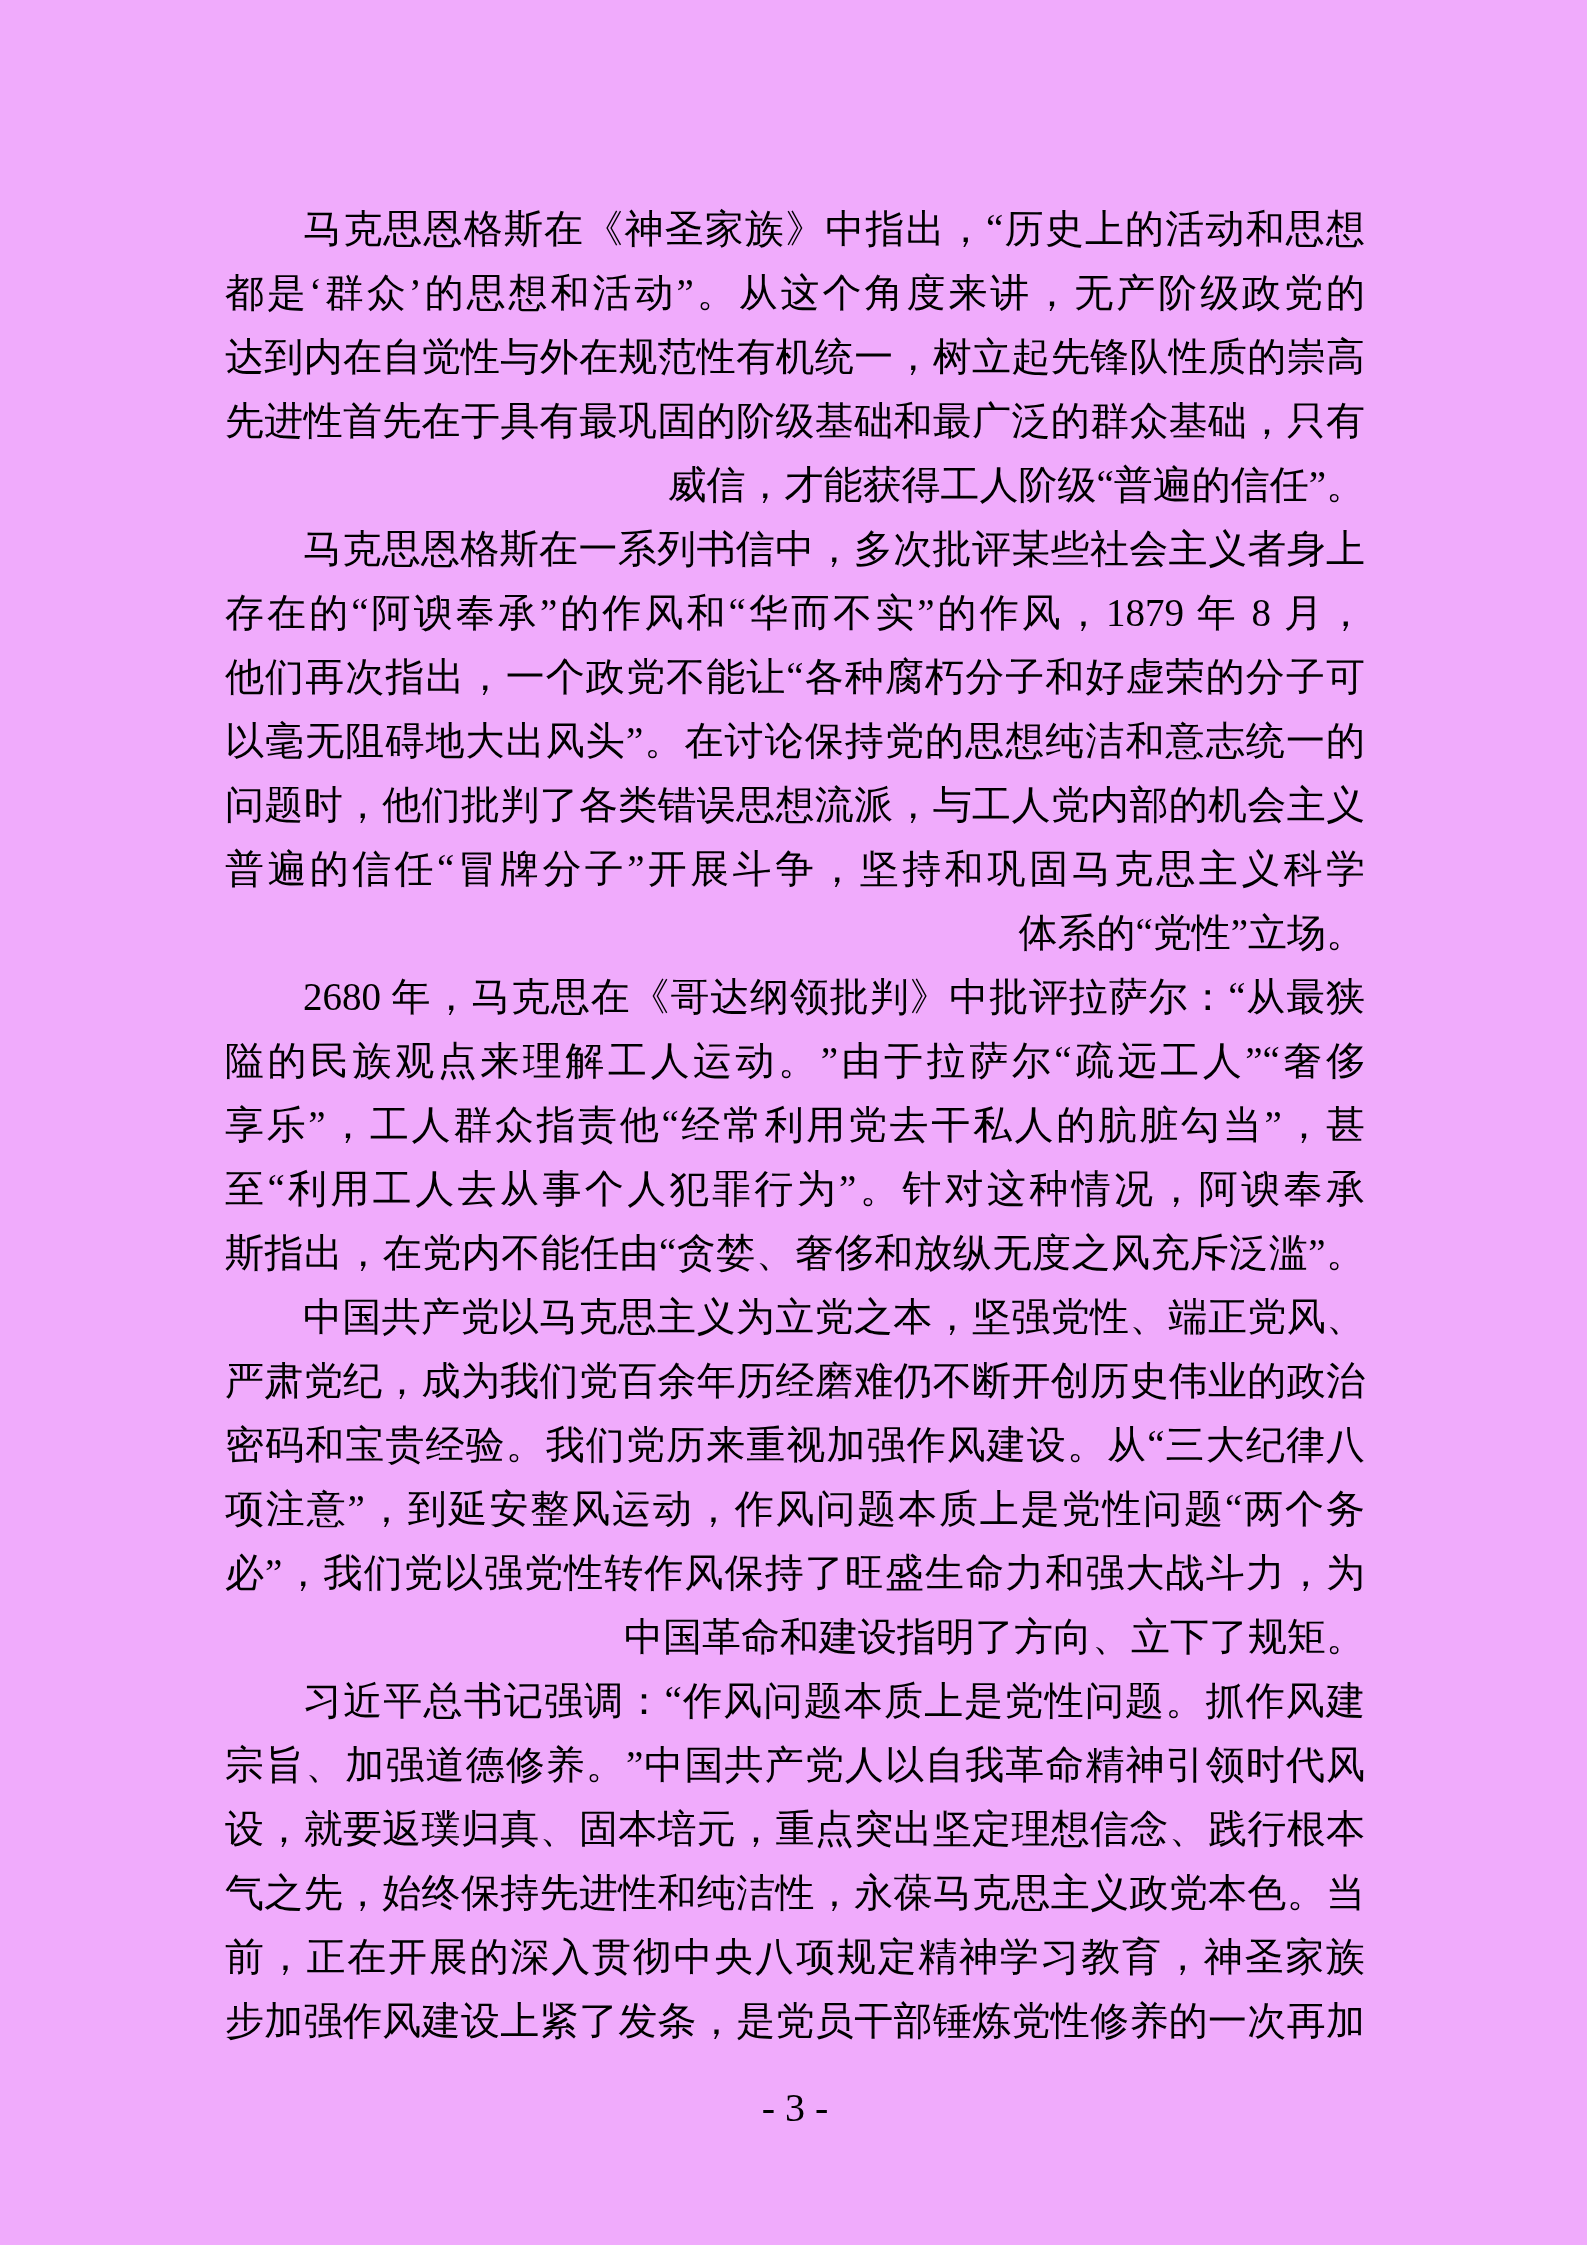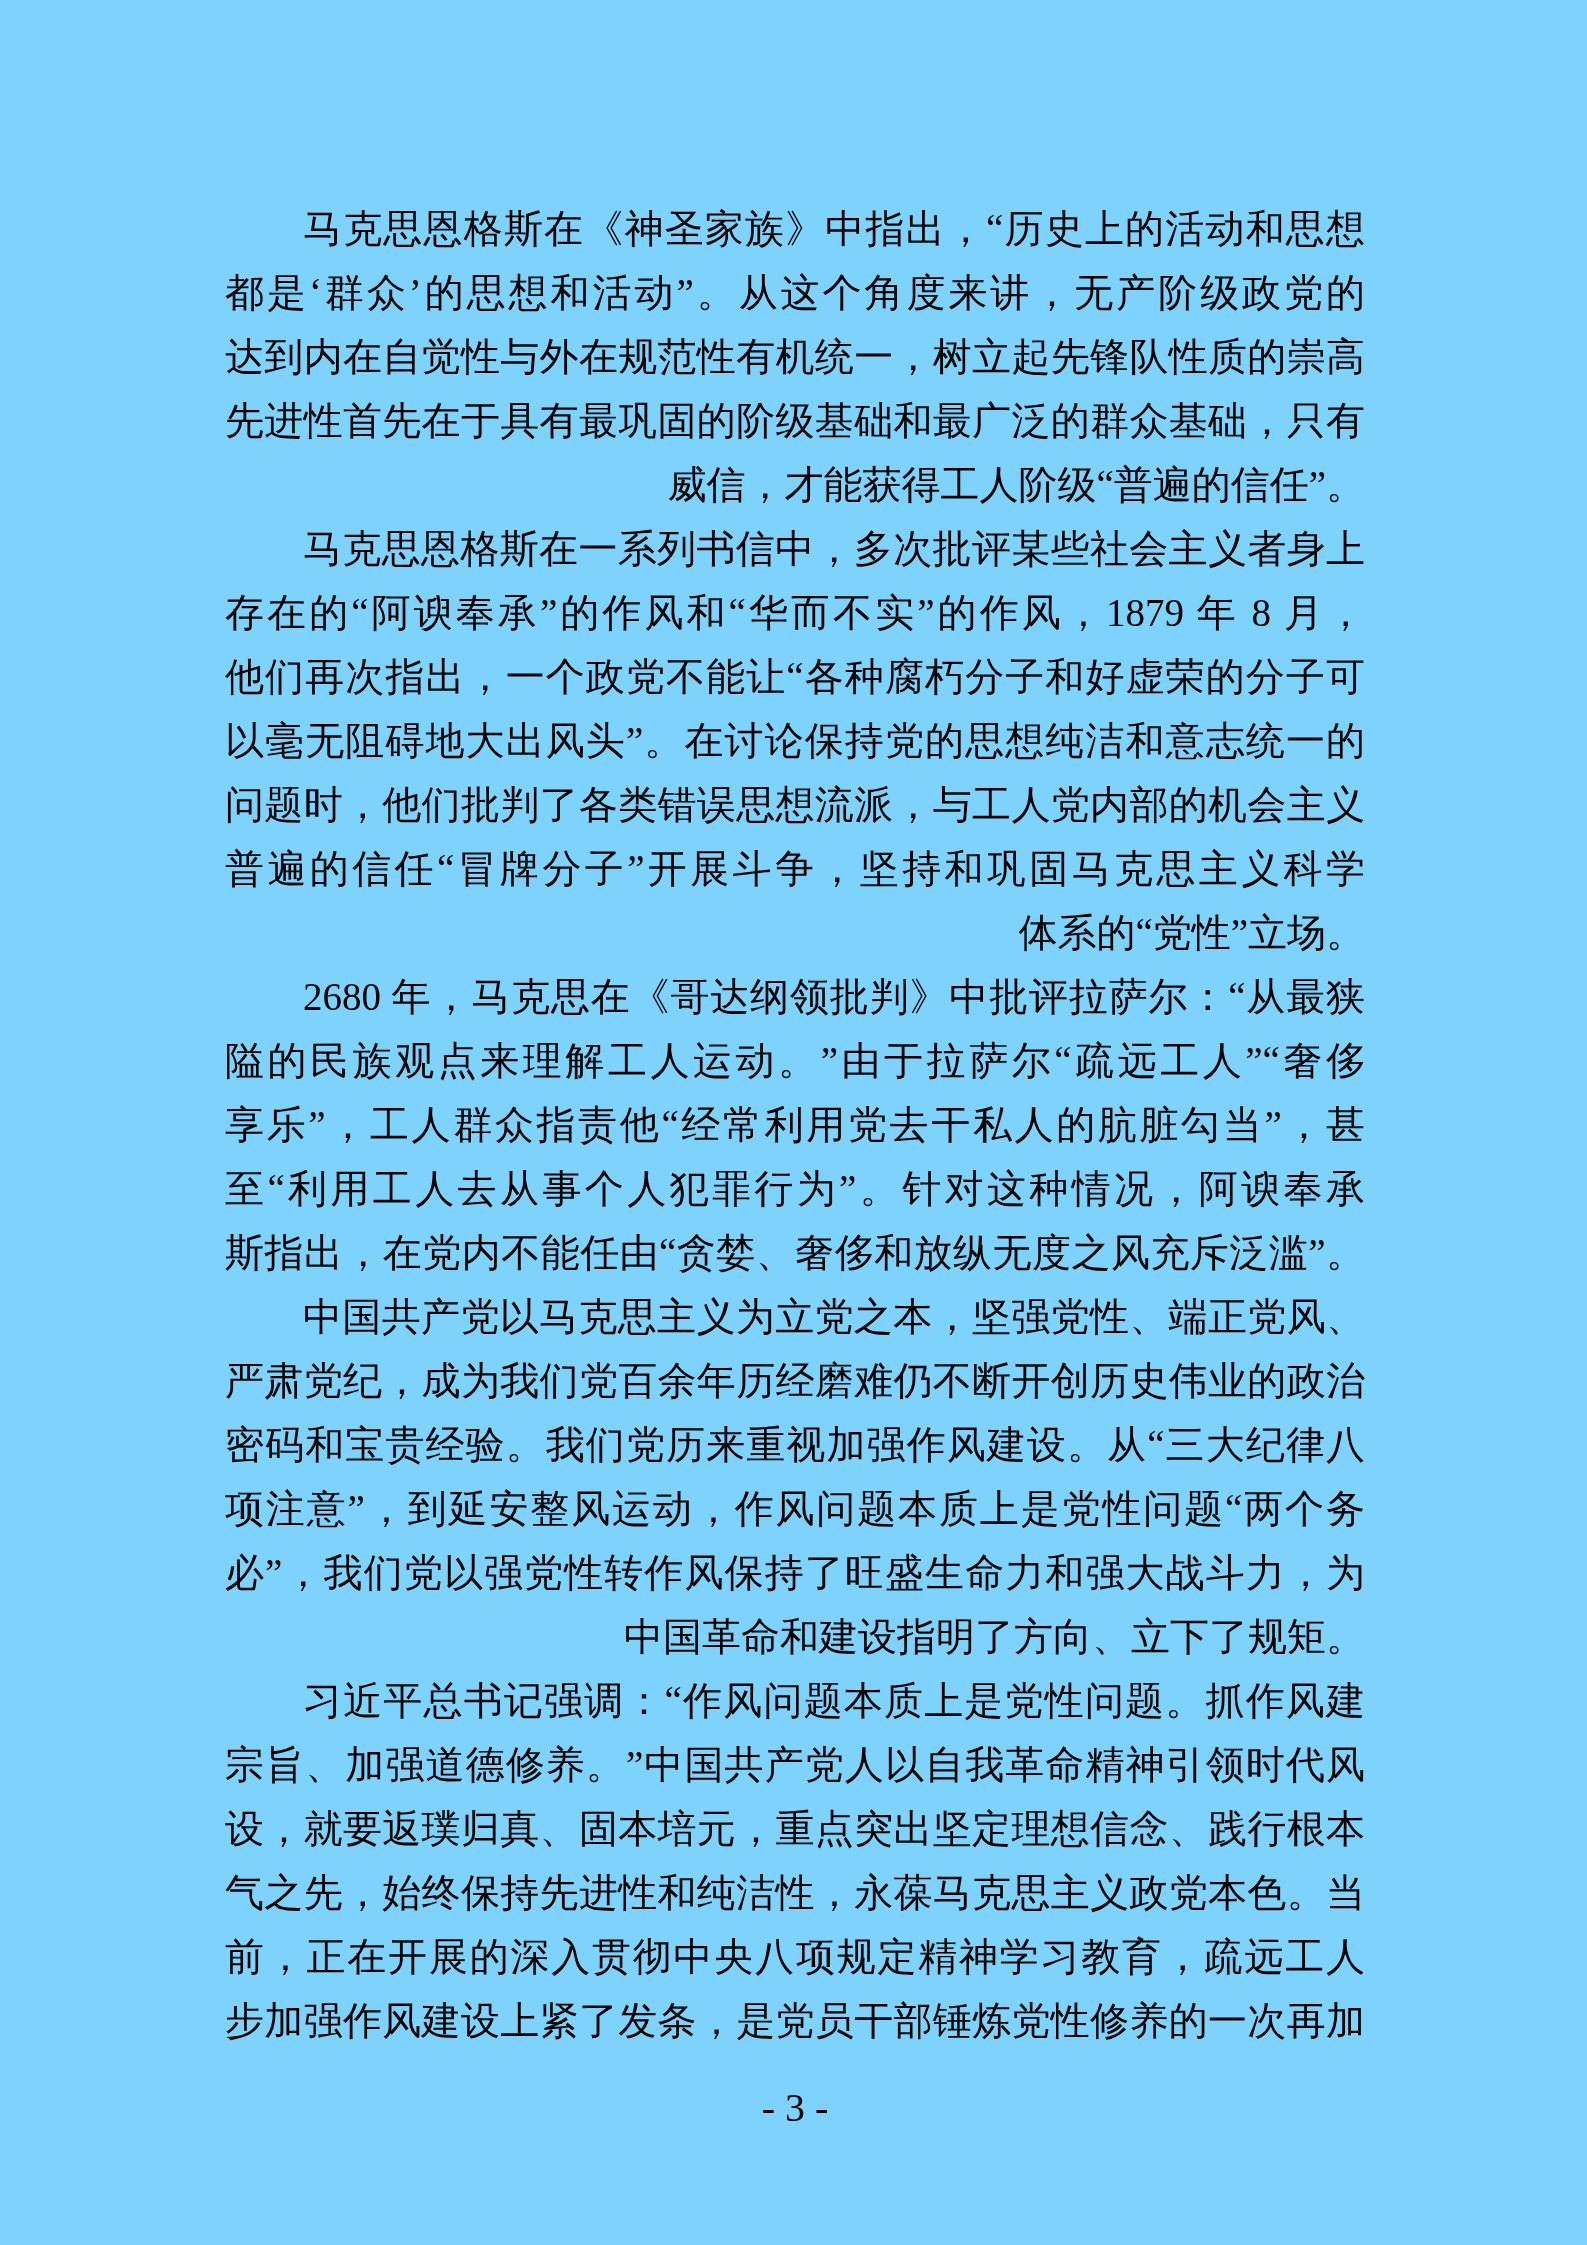--- a/index.html
+++ b/index.html
@@ -14,21 +14,21 @@
     font-family: "Liberation Serif", serif;
     color: #000000;
     overflow: hidden;
   }
   .page {
     position: absolute;
     left: 0;
     top: 0;
     width: 1587px;
     height: 2245px;
-    background: #7dd3fc;
+    background: #f0abfc;
   }
   .text-block {
     position: absolute;
     left: 225px;
     top: 197px;
     width: 1140px;
   }
   .line {
     font-size: 39px;
     line-height: 64px;
@@ -80,17 +80,17 @@
     <div class="line indent justify">中国共产党以马克思主义为立党之本，坚强党性、端正党风、</div>
     <div class="line justify">严肃党纪，成为我们党百余年历经磨难仍不断开创历史伟业的政治</div>
     <div class="line justify">密码和宝贵经验。我们党历来重视加强作风建设。从“三大纪律八</div>
     <div class="line justify">项注意”，到延安整风运动，作风问题本质上是党性问题“两个务</div>
     <div class="line justify">必”，我们党以强党性转作风保持了旺盛生命力和强大战斗力，为</div>
     <div class="line">中国革命和建设指明了方向、立下了规矩。</div>
     <div class="line indent justify">习近平总书记强调：“作风问题本质上是党性问题。抓作风建</div>
     <div class="line justify">宗旨、加强道德修养。”中国共产党人以自我革命精神引领时代风</div>
     <div class="line justify">设，就要返璞归真、固本培元，重点突出坚定理想信念、践行根本</div>
     <div class="line justify">气之先，始终保持先进性和纯洁性，永葆马克思主义政党本色。当</div>
-    <div class="line justify">前，正在开展的深入贯彻中央八项规定精神学习教育，疏远工人</div>
+    <div class="line justify">前，正在开展的深入贯彻中央八项规定精神学习教育，神圣家族</div>
     <div class="line justify">步加强作风建设上紧了发条，是党员干部锤炼党性修养的一次再加</div>
   </div>
   <div class="page-number">- 3 -</div>
 </div>
 
 </body></html>

